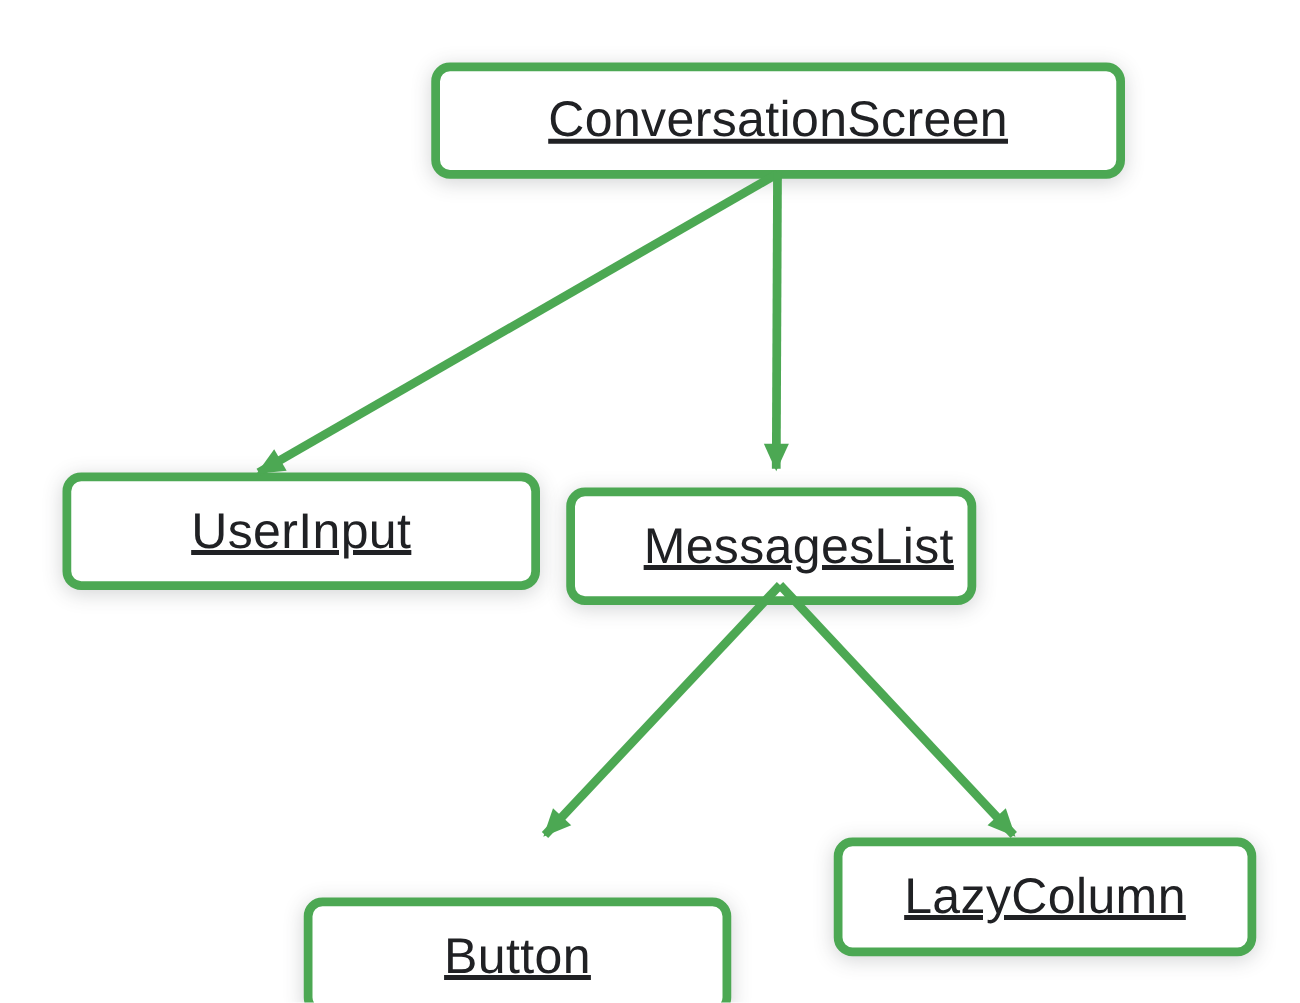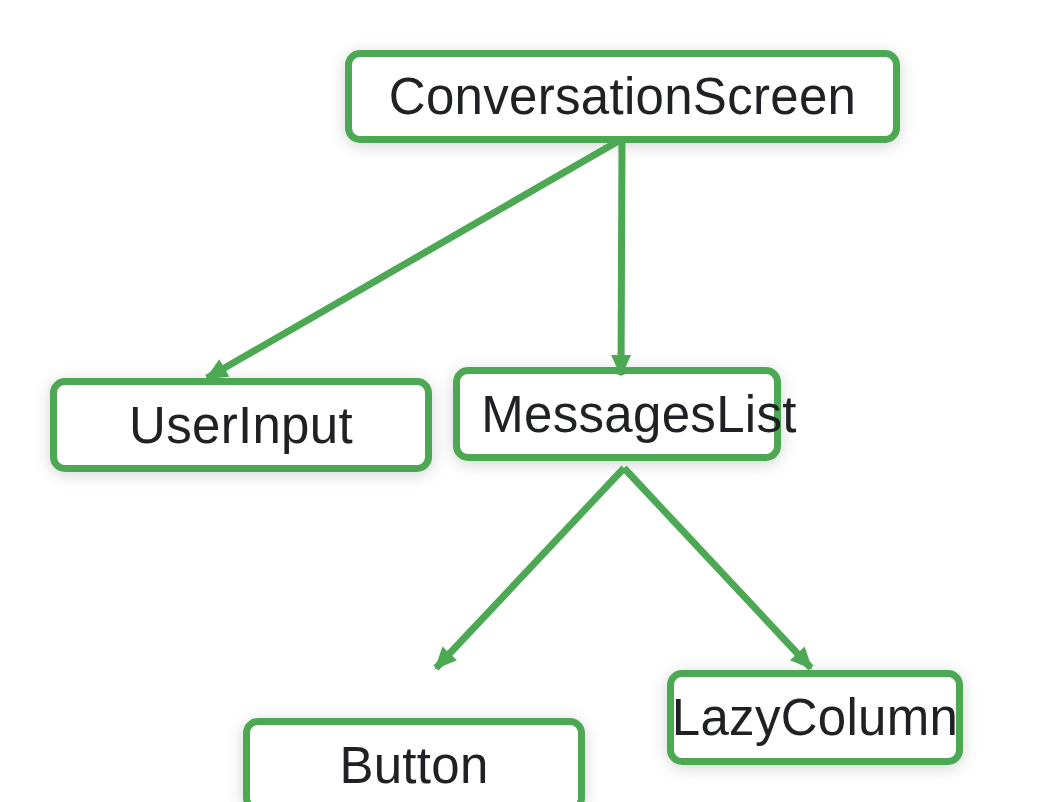--- a/index.html
+++ b/index.html
@@ -21,31 +21,32 @@
     position:absolute;left:0;top:0;width:1040px;height:802px;
     z-index:2;pointer-events:none;
   }
   .node{
     position:absolute;
     box-sizing:border-box;
     background:#ffffff;
     border:7px solid var(--green);
     border-radius:15px;
     display:flex;align-items:center;justify-content:center;
-    font-size:51px;
+    font-size:40px;
     letter-spacing:0.3px;
     color:var(--text);
     box-shadow:0 3px 16px rgba(60,64,67,0.22);
     z-index:1;
+    text-decoration:underline;
   }
   #node-conversation-screen{ left:345px; top:50px;  width:555px; height:93px; }
   #node-user-input         { left:50px;  top:378px; width:382px; height:94px; }
-  #node-messages-list      { left:453px; top:367px; width:328px; height:94px;padding-left:44px; }
+  #node-messages-list      { left:453px; top:390px; width:328px; height:94px;padding-left:44px; }
   #node-button             { left:243px; top:670px; width:342px; height:95px;margin-top:48px; }
-  #node-lazy-column        { left:667px; top:670px; width:296px; height:95px; }
+  #node-lazy-column        { left:667px; top:670px; width:338px; height:95px; }
 </style>
 </head>
 <body>
 
 <div id="canvas">
 
   <svg class="edges" viewBox="0 0 1040 802" xmlns="http://www.w3.org/2000/svg">
     <defs>
       <marker id="arrowhead" markerUnits="userSpaceOnUse" markerWidth="26" markerHeight="24" refX="22" refY="12" orient="auto">
         <path d="M2,2 L24,12 L2,22 Z" fill="#4CA853"></path>

